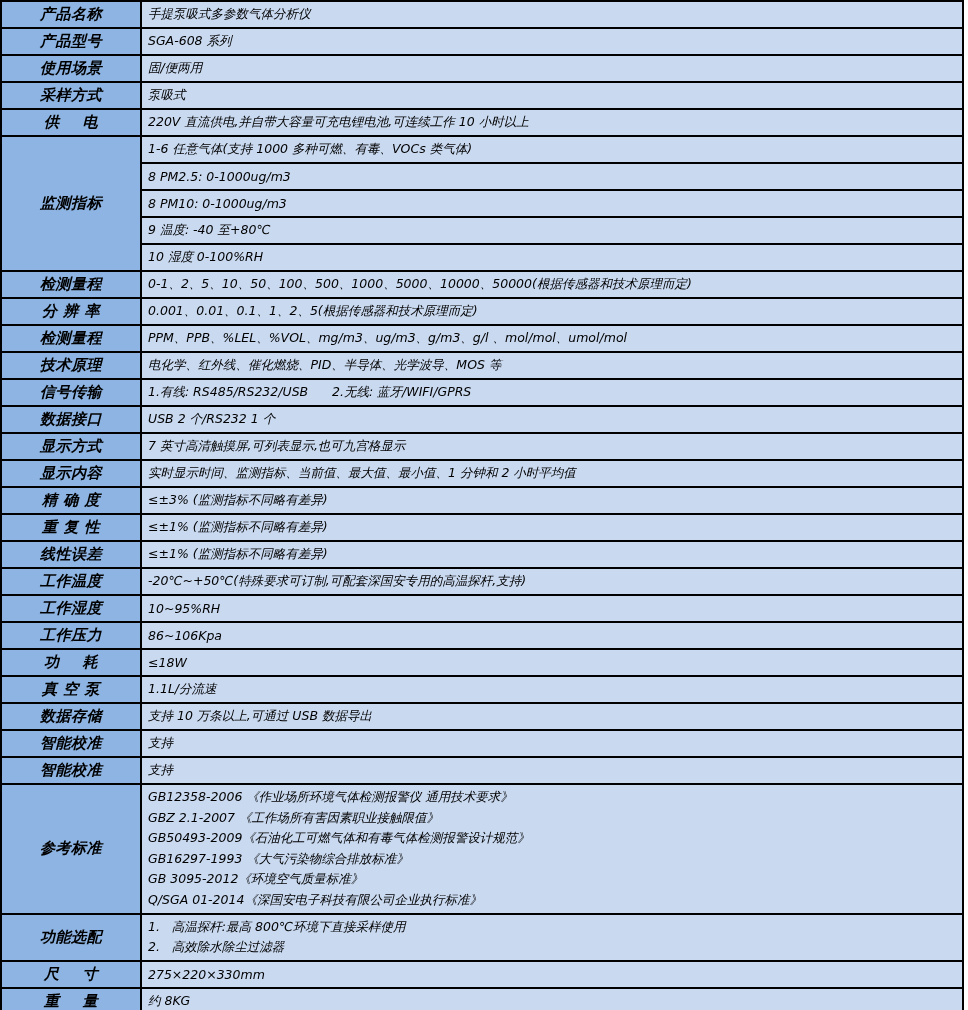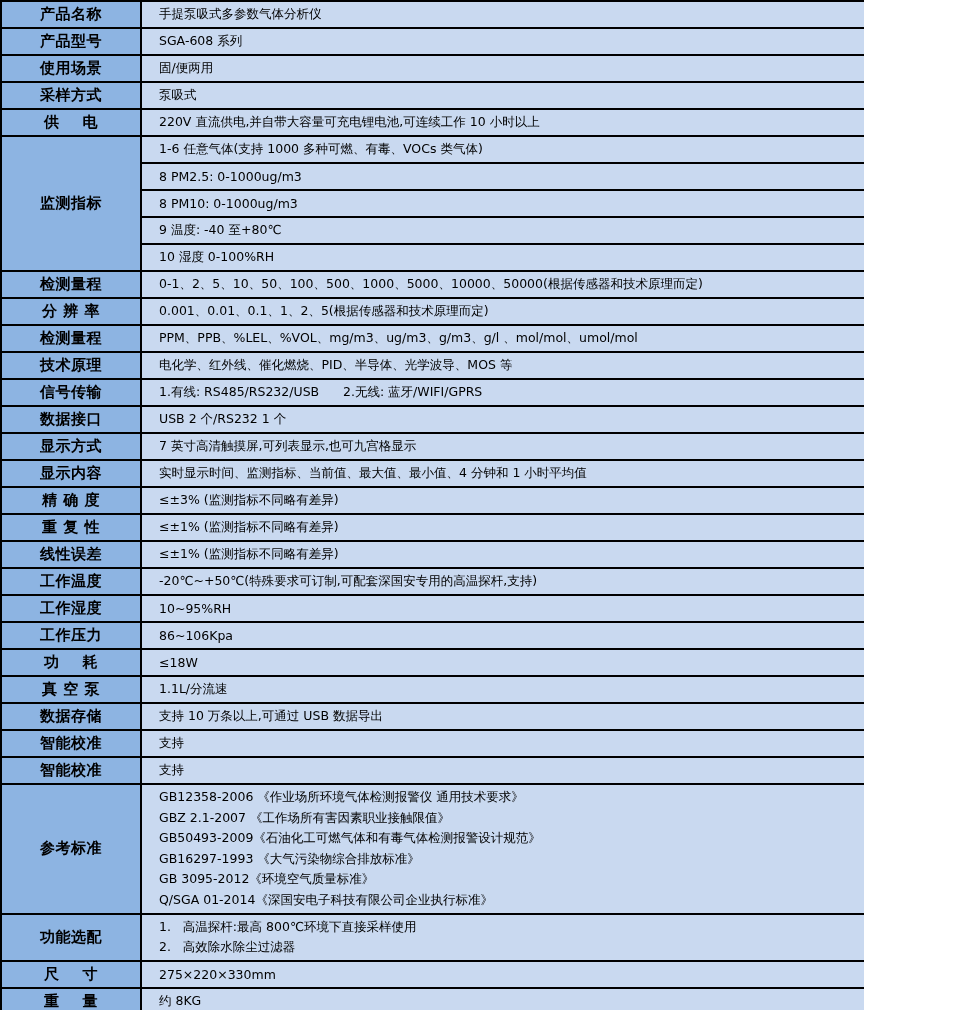--- a/index.html
+++ b/index.html
@@ -2,24 +2,25 @@
 <html><head>
 <meta charset="utf-8">
 <style>
   html, body {
     margin: 0;
     padding: 0;
     background: #ffffff;
     font-family: "DejaVu Sans", "Liberation Sans", sans-serif;
   }
   .page {
-    width: 864px;
+    width: 968px;
     height: 1010px;
     background: #ffffff;
     overflow: hidden;
+    font-style: italic;
   }
   table.spec {
     width: 964px;
     border-collapse: collapse;
     table-layout: fixed;
   }
   table.spec td {
     border: 2px solid #000000;
     color: #000000;
     overflow: hidden;
@@ -32,21 +33,21 @@
     font-weight: bold;
     text-align: center;
     vertical-align: middle;
     white-space: pre;
     letter-spacing: 0.5px;
   }
   td.value {
     background: #c9d9f0;
     font-size: 12.5px;
     vertical-align: middle;
-    padding: 0 17px;
+    padding: 0 6px;
     white-space: pre;
   }
   td.value .line {
     line-height: 20.6px;
     white-space: pre;
   }
   td.value.multi {
     padding-top: 2px;
     padding-bottom: 2px;
     margin-left: 40px;
@@ -121,21 +122,21 @@
         <tr>
           <td class="label" rowspan="1">数据接口</td>
           <td class="value">USB 2 个/RS232 1 个</td>
         </tr>
         <tr>
           <td class="label" rowspan="1">显示方式</td>
           <td class="value">7 英寸高清触摸屏,可列表显示,也可九宫格显示</td>
         </tr>
         <tr>
           <td class="label" rowspan="1">显示内容</td>
-          <td class="value">实时显示时间、监测指标、当前值、最大值、最小值、4 分钟和 1 小时平均值</td>
+          <td class="value">实时显示时间、监测指标、当前值、最大值、最小值、1 分钟和 2 小时平均值</td>
         </tr>
         <tr>
           <td class="label" rowspan="1">精 确 度</td>
           <td class="value">≤±3% (监测指标不同略有差异)</td>
         </tr>
         <tr>
           <td class="label" rowspan="1">重 复 性</td>
           <td class="value">≤±1% (监测指标不同略有差异)</td>
         </tr>
         <tr>

